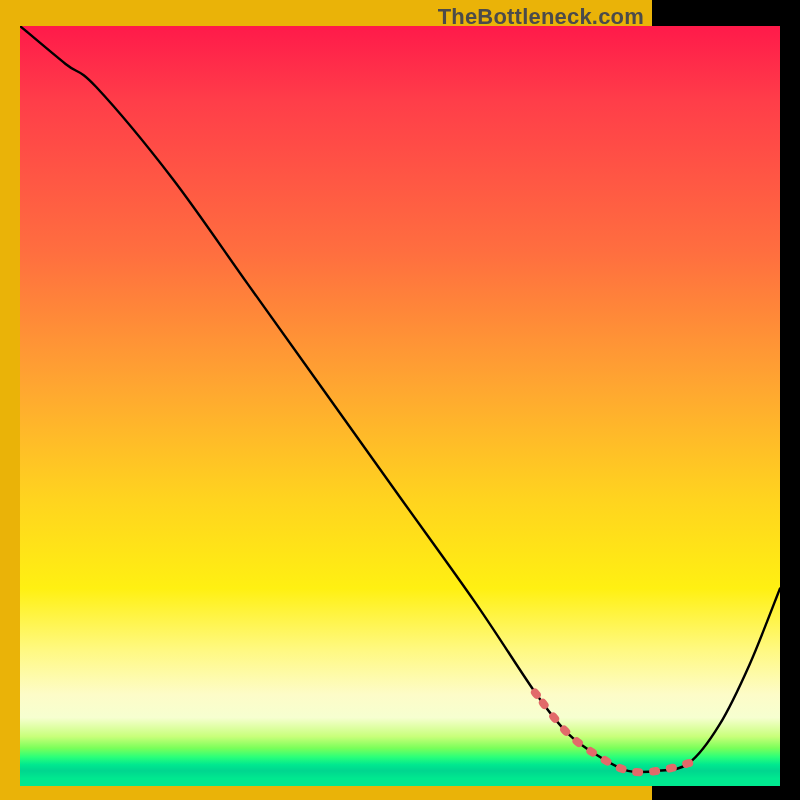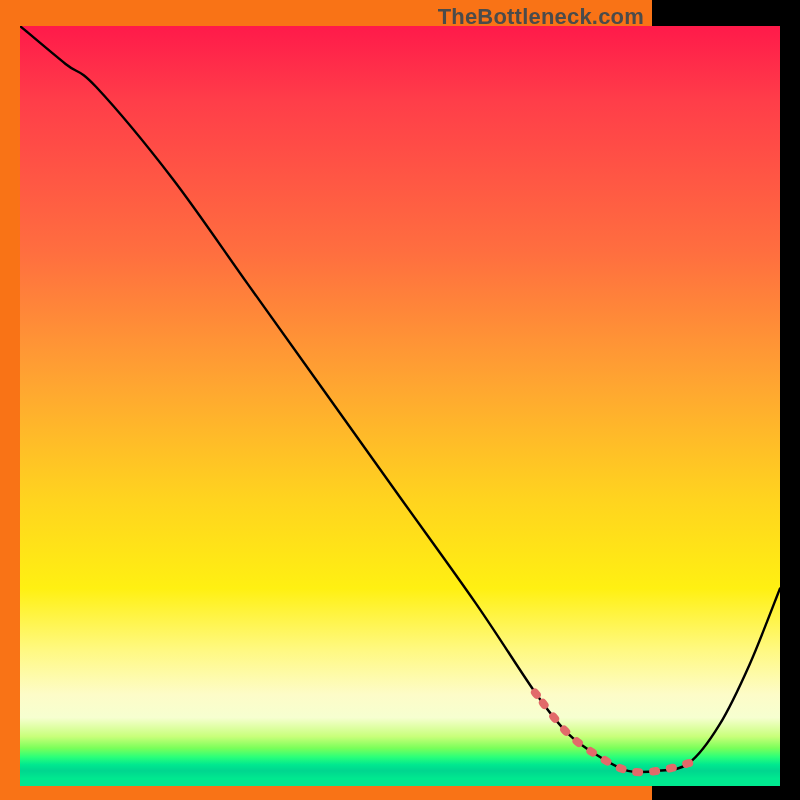--- a/index.html
+++ b/index.html
@@ -8,21 +8,21 @@
     width: 800px;
     height: 800px;
     background: #000;
     overflow: hidden;
     font-family: Arial, Helvetica, sans-serif;
   }
   .stage {
     position: relative;
     width: 652px;
     height: 800px;
-    background: #f97316;
+    background: #eab308;
   }
   .watermark {
     position: absolute;
     top: 4px;
     right: 8px;
     color: #4b4b4b;
     font-size: 22px;
     font-weight: 600;
     letter-spacing: 0.2px;
     z-index: 50;

